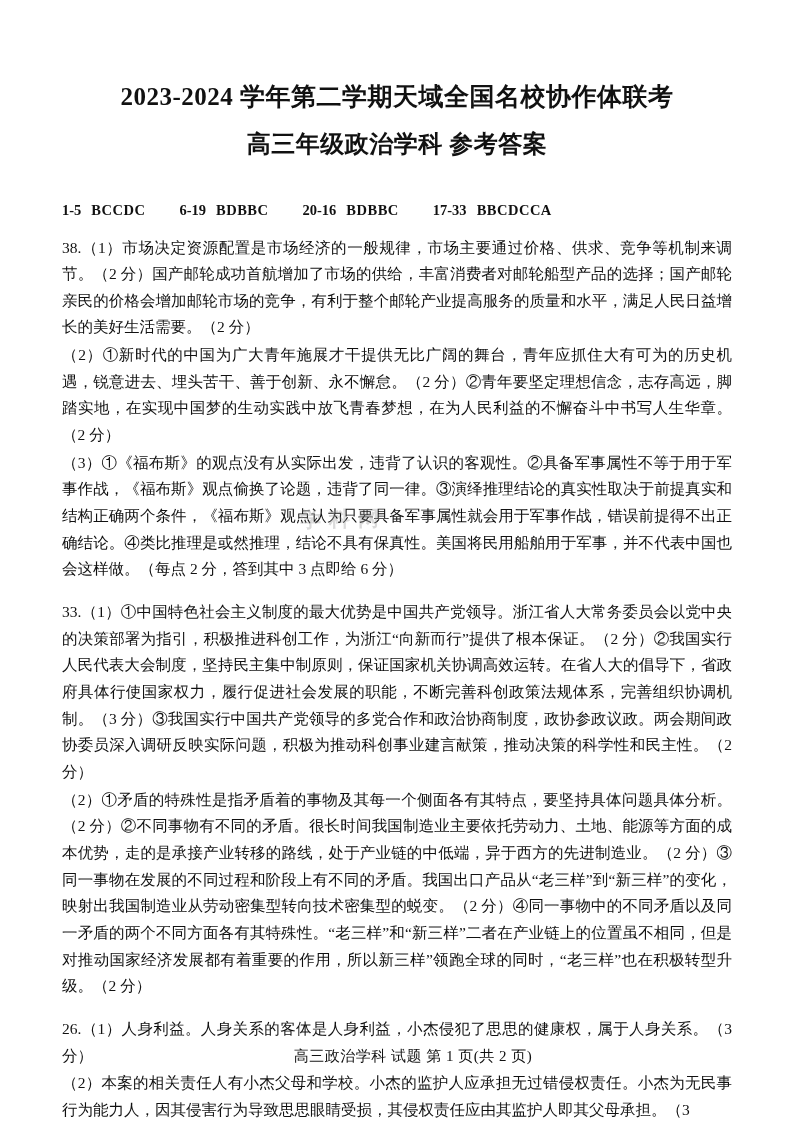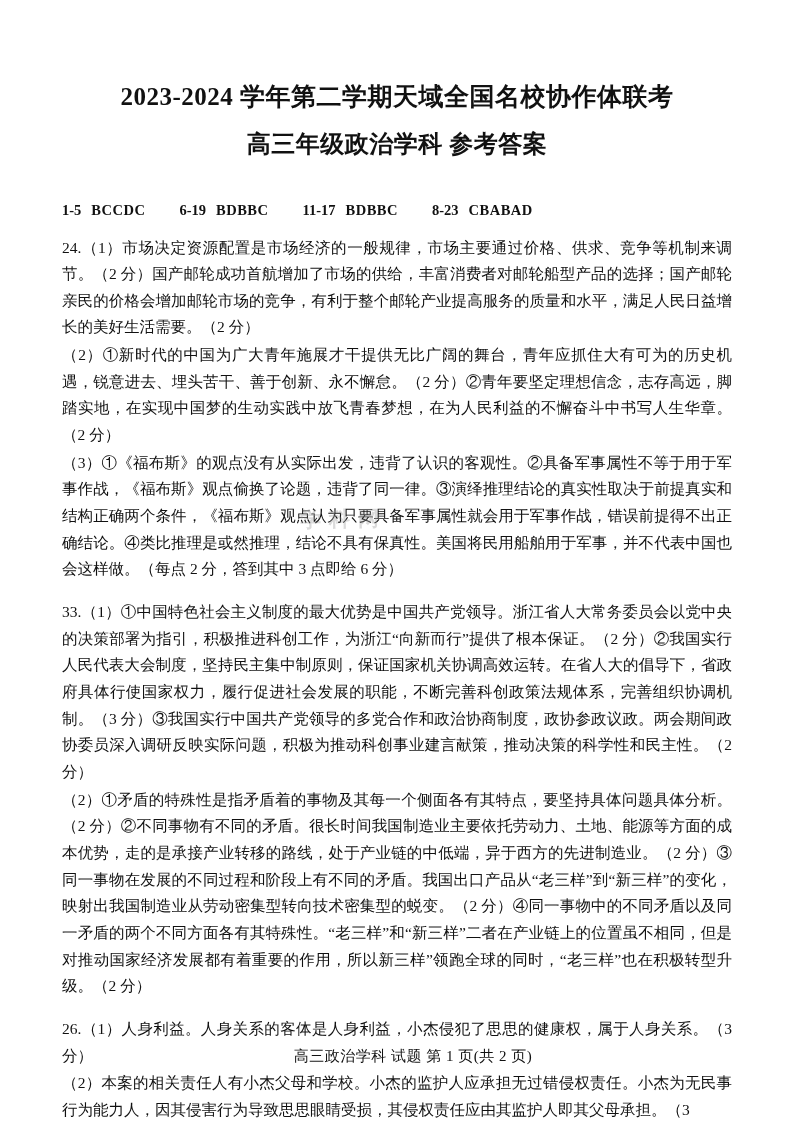--- a/index.html
+++ b/index.html
@@ -108,30 +108,30 @@
     <div class="objective-row">
       <span class="objective-group">
         <span class="range">1-5</span><span class="answers">BCCDC</span>
       </span>
       <span class="gap-a"></span>
       <span class="objective-group">
         <span class="range">6-19</span><span class="answers">BDBBC</span>
       </span>
       <span class="gap-b"></span>
       <span class="objective-group">
-        <span class="range">11-17</span><span class="answers">BDBBC</span>
+        <span class="range">20-16</span><span class="answers">BDBBC</span>
       </span>
       <span class="gap-c"></span>
       <span class="objective-group">
-        <span class="range">8-23</span><span class="answers">CBABAD</span>
+        <span class="range">17-33</span><span class="answers">BBCDCCA</span>
       </span>
     </div>
 
     <div class="section">
-      <p class="para">24.（1）市场决定资源配置是市场经济的一般规律，市场主要通过价格、供求、竞争等机制来调节。（2 分）国产邮轮成功首航增加了市场的供给，丰富消费者对邮轮船型产品的选择；国产邮轮亲民的价格会增加邮轮市场的竞争，有利于整个邮轮产业提高服务的质量和水平，满足人民日益增长的美好生活需要。（2 分）</p>
+      <p class="para">38.（1）市场决定资源配置是市场经济的一般规律，市场主要通过价格、供求、竞争等机制来调节。（2 分）国产邮轮成功首航增加了市场的供给，丰富消费者对邮轮船型产品的选择；国产邮轮亲民的价格会增加邮轮市场的竞争，有利于整个邮轮产业提高服务的质量和水平，满足人民日益增长的美好生活需要。（2 分）</p>
       <p class="para">（2）①新时代的中国为广大青年施展才干提供无比广阔的舞台，青年应抓住大有可为的历史机遇，锐意进去、埋头苦干、善于创新、永不懈怠。（2 分）②青年要坚定理想信念，志存高远，脚踏实地，在实现中国梦的生动实践中放飞青春梦想，在为人民利益的不懈奋斗中书写人生华章。（2 分）</p>
       <p class="para">（3）①《福布斯》的观点没有从实际出发，违背了认识的客观性。②具备军事属性不等于用于军事作战，《福布斯》观点偷换了论题，违背了同一律。③演绎推理结论的真实性取决于前提真实和结构正确两个条件，《福布斯》观点认为只要具备军事属性就会用于军事作战，错误前提得不出正确结论。④类比推理是或然推理，结论不具有保真性。美国将民用船舶用于军事，并不代表中国也会这样做。（每点 2 分，答到其中 3 点即给 6 分）</p>
     </div>
 
     <div class="section">
       <p class="para">33.（1）①中国特色社会主义制度的最大优势是中国共产党领导。浙江省人大常务委员会以党中央的决策部署为指引，积极推进科创工作，为浙江“向新而行”提供了根本保证。（2 分）②我国实行人民代表大会制度，坚持民主集中制原则，保证国家机关协调高效运转。在省人大的倡导下，省政府具体行使国家权力，履行促进社会发展的职能，不断完善科创政策法规体系，完善组织协调机制。（3 分）③我国实行中国共产党领导的多党合作和政治协商制度，政协参政议政。两会期间政协委员深入调研反映实际问题，积极为推动科创事业建言献策，推动决策的科学性和民主性。（2 分）</p>
       <p class="para">（2）①矛盾的特殊性是指矛盾着的事物及其每一个侧面各有其特点，要坚持具体问题具体分析。（2 分）②不同事物有不同的矛盾。很长时间我国制造业主要依托劳动力、土地、能源等方面的成本优势，走的是承接产业转移的路线，处于产业链的中低端，异于西方的先进制造业。（2 分）③同一事物在发展的不同过程和阶段上有不同的矛盾。我国出口产品从“老三样”到“新三样”的变化，映射出我国制造业从劳动密集型转向技术密集型的蜕变。（2 分）④同一事物中的不同矛盾以及同一矛盾的两个不同方面各有其特殊性。“老三样”和“新三样”二者在产业链上的位置虽不相同，但是对推动国家经济发展都有着重要的作用，所以新三样”领跑全球的同时，“老三样”也在积极转型升级。（2 分）</p>
     </div>
 
     <div class="section">

